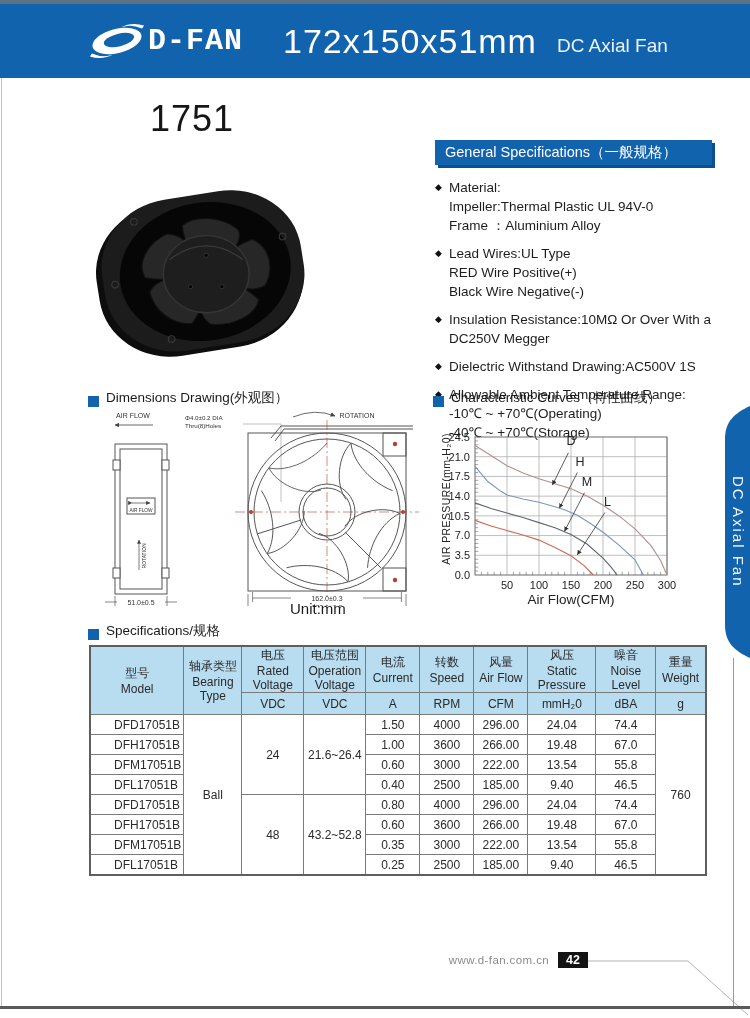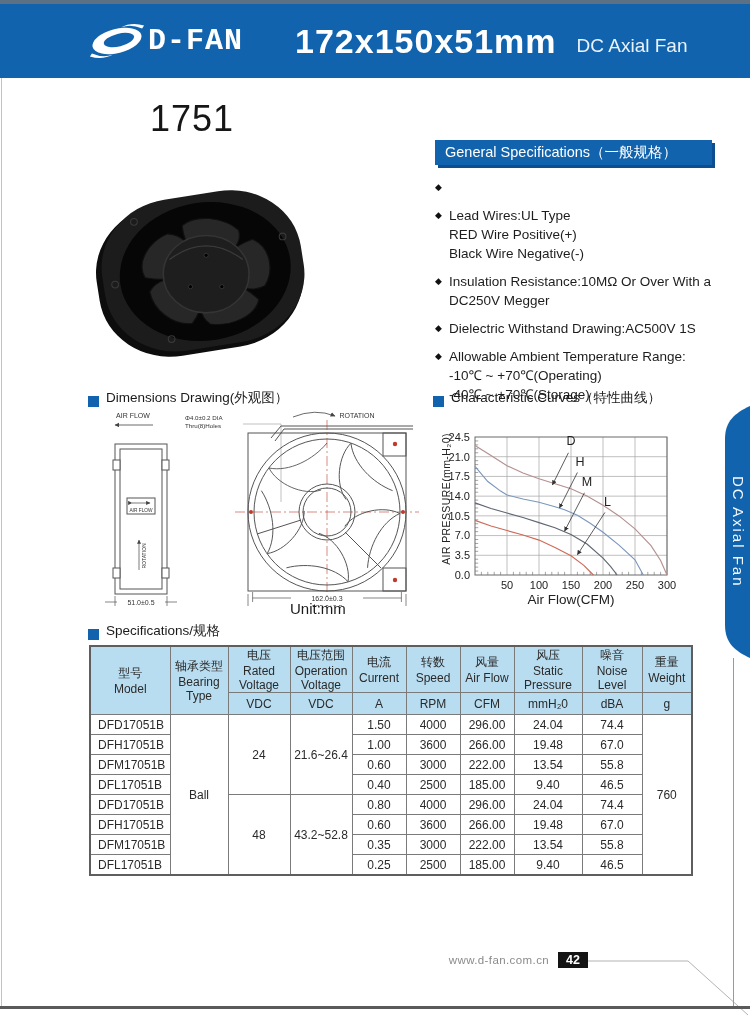--- a/index.html
+++ b/index.html
@@ -5,21 +5,21 @@
   html,body{margin:0;padding:0;background:#e8e8e8;}
   .page{position:relative;width:750px;height:1018px;background:#ffffff;
         font-family:"Liberation Sans",sans-serif;overflow:hidden;color:#222;}
 
   
   .top-strip{position:absolute;left:0;top:0;width:750px;height:4px;background:#5d7084;}
   .header-bar{position:absolute;left:0;top:4px;width:750px;height:74px;background:#1263ad;
               display:flex;align-items:center;}
   .logo-wrap{margin-left:88px;width:58px;height:40px;flex:0 0 auto;}
   .brand{color:#fff;font-size:30px;font-weight:bold;letter-spacing:1px;margin-left:2px;font-family:Liberation Mono, monospace;}
-  .size-title{color:#fff;font-size:34px;font-weight:700;margin-left:52px;letter-spacing:1px;}
+  .size-title{color:#fff;font-size:34px;font-weight:400;margin-left:40px;letter-spacing:1px;}
   .subtitle{color:#eaf2fa;font-size:19px;margin-left:20px;padding-top:10px;}
 
   
   .model-number{position:absolute;left:150px;top:98px;font-size:36px;color:#161616;letter-spacing:1px;}
   .fan-photo{position:absolute;left:90px;top:182px;width:225px;height:178px;}
 
   
   .gen-specs{position:absolute;left:435px;top:140px;width:282px;}
   .gen-specs-title{background:#1263ad;color:#fff;font-size:14.5px;height:25px;line-height:25px;
                    padding-left:10px;width:267px;box-shadow:3px 3px 0 #0c4e8f;}
@@ -43,21 +43,21 @@
   .xlab{position:absolute;left:475px;top:592px;width:192px;text-align:center;font-size:13.5px;color:#222;}
 
   
   .spec-table{position:absolute;left:89px;top:645px;border-collapse:collapse;
               font-size:12px;color:#2a2a2a;}
   .spec-table th,.spec-table td{border:1px solid #7a7a7a;text-align:center;padding:0 2px;}
   .spec-table thead th{background:#b9ddf0;font-weight:normal;}
   .spec-table .hrow1 th{height:44px;}
   .spec-table .hrow2 th{height:21px;margin-top:20px;}
   .spec-table tbody td{height:19px;background:#fff;}
-  .spec-table tbody td.model-cell{text-align:left;padding-left:7px;margin-top:8px;}
+  .spec-table tbody td.model-cell{text-align:left;padding-left:23px;margin-top:8px;}
   .spec-table{border:2px solid #5e5e5e;}
   .hcn{font-size:12px;}
   .hen{font-size:12px;}
 
   
   .side-tab{position:absolute;right:0;top:406px;width:38px;height:252px;}
   .side-tab .tab-label{position:absolute;left:15px;top:0;width:20px;height:252px;color:#f2f7fb;
       font-size:15px;letter-spacing:2px;writing-mode:vertical-rl;text-align:center;}
 
   
@@ -119,20 +119,25 @@
           <circle cx="184" cy="52" r="3.2"></circle>
       </g>
     </svg>
   </div>
 
   <div class="gen-specs">
     <div class="gen-specs-title">General Specifications（一般规格）</div>
     <div class="spec-list">
       <div class="spec-item">
         <span class="spec-bullet">◆</span>
+        <div class="spec-lines">
+          <div>Material:</div>
+          <div>Impeller:Thermal Plastic UL 94V-0</div>
+          <div>Frame ：Aluminium Alloy</div>
+        </div>
       </div>
       <div class="spec-item">
         <span class="spec-bullet">◆</span>
         <div class="spec-lines">
           <div>Lead Wires:UL Type</div>
           <div>RED Wire Positive(+)</div>
           <div>Black Wire Negative(-)</div>
         </div>
       </div>
       <div class="spec-item">

